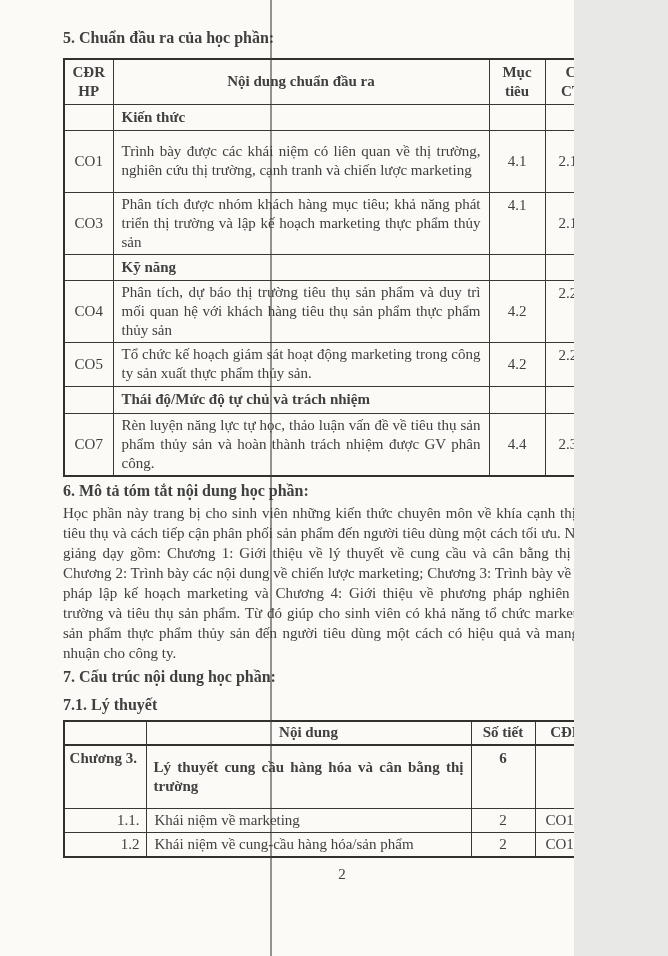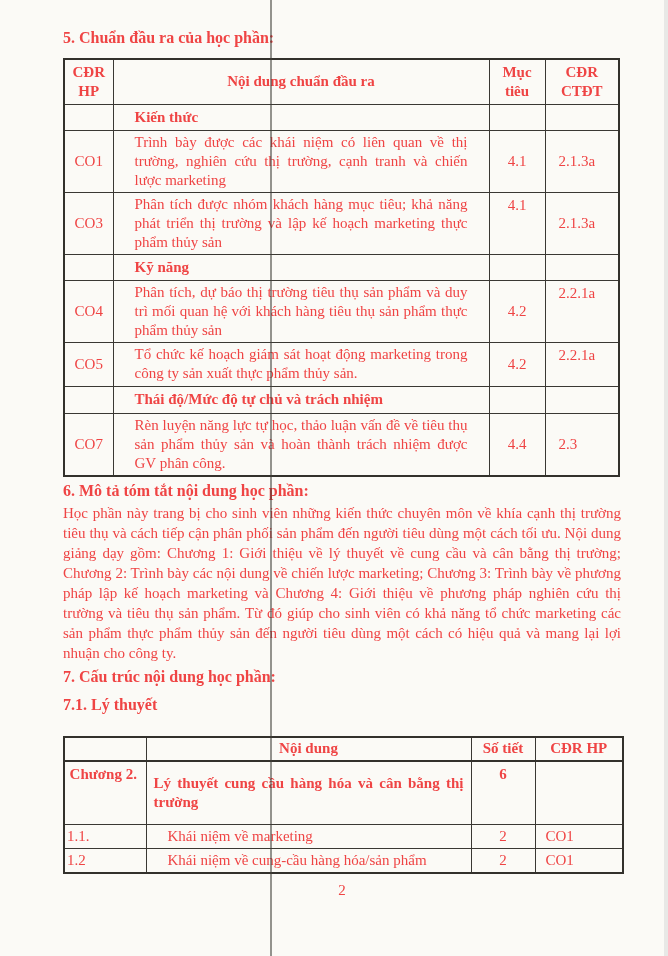--- a/index.html
+++ b/index.html
@@ -1,20 +1,20 @@
 <!DOCTYPE html>
 <html><head>
 <meta charset="utf-8">
 <style>
   html,body{margin:0;padding:0;background:#e8e8e6;}
   .page{
     position:relative;
-    width:664px;height:956px;
+    width:574px;height:956px;
     background:#fbfaf6;
-    color:#ef4444;
+    color:#404040;
     font-family:"Liberation Serif","DejaVu Serif",serif;
     overflow:hidden;
     box-sizing:border-box;
   }
   .content{
     position:absolute;
     left:63px;top:28px;
     width:558px;
   }
   .heading{
@@ -32,41 +32,41 @@
     line-height:20px;
     text-align:justify;
   }
   table{
     border-collapse:collapse;
     table-layout:fixed;
     font-size:15px;
     line-height:19px;
   }
   .t1{width:555px;margin-top:10px;border:2px solid #33312c;}
-  .t2{width:559px;margin-top:21px;border:2px solid #33312c;}
+  .t2{width:559px;margin-top:5px;border:2px solid #33312c;}
   td,th{
     border:1px solid #3a3833;
     padding:1px 2px;
     overflow:hidden;
     vertical-align:middle;
   }
   th{font-weight:bold;text-align:center;}
   .t1 .th-row{height:45px;}
   .cell-code{text-align:center;}
-  .cell-content{text-align:justify;padding:2px 21px;}
+  .cell-content{text-align:justify;padding:2px 8px;}
   .section-row .cell-content{font-weight:bold;text-align:left;}
   .cell-mt{text-align:center;}
   .cell-cdr{text-align:left;padding-left:13px;}
   .va-top{vertical-align:top;padding-top:3px;}
   .t2 .th-row{height:24px;}
   .t2 .th-row th{border-bottom:2px solid #33312c;}
   .chapter-row{font-weight:bold;}
   .chapter-row .cell-num{text-align:center;}
   .chapter-row .cell-content{text-align:justify;padding:12px 7px;}
-  .cell-num{padding-right:6px;}
+  .cell-num{text-align:right;padding-right:6px;}
   .cell-periods{text-align:center;}
   .cell-cdrhp{text-align:left;padding-left:10px;}
   .page-number{
     margin-top:8px;
     text-align:center;
     font-size:15px;
   }
   .fold-line{
     position:absolute;
     left:270px;top:0;bottom:0;
@@ -162,21 +162,21 @@
           <col style="width:88px">
       </colgroup>
       <tbody>
           <tr class="th-row">
         <th></th>
         <th>Nội dung</th>
         <th>Số tiết</th>
         <th>CĐR HP</th>
       </tr>
       <tr class="chapter-row" style="height:38px">
-        <td class="cell-num va-top">Chương 2.</td>
+        <td class="cell-num va-top">Chương 3.</td>
         <td class="cell-content va-top">Lý thuyết cung cầu hàng hóa và cân bằng thị trường</td>
         <td class="cell-periods va-top">6</td>
         <td class="cell-cdrhp"></td>
       </tr>
       <tr style="height:20px">
         <td class="cell-num">1.1.</td>
         <td class="cell-content" style="text-align:left">Khái niệm về marketing</td>
         <td class="cell-periods">2</td>
         <td class="cell-cdrhp">CO1</td>
       </tr>

